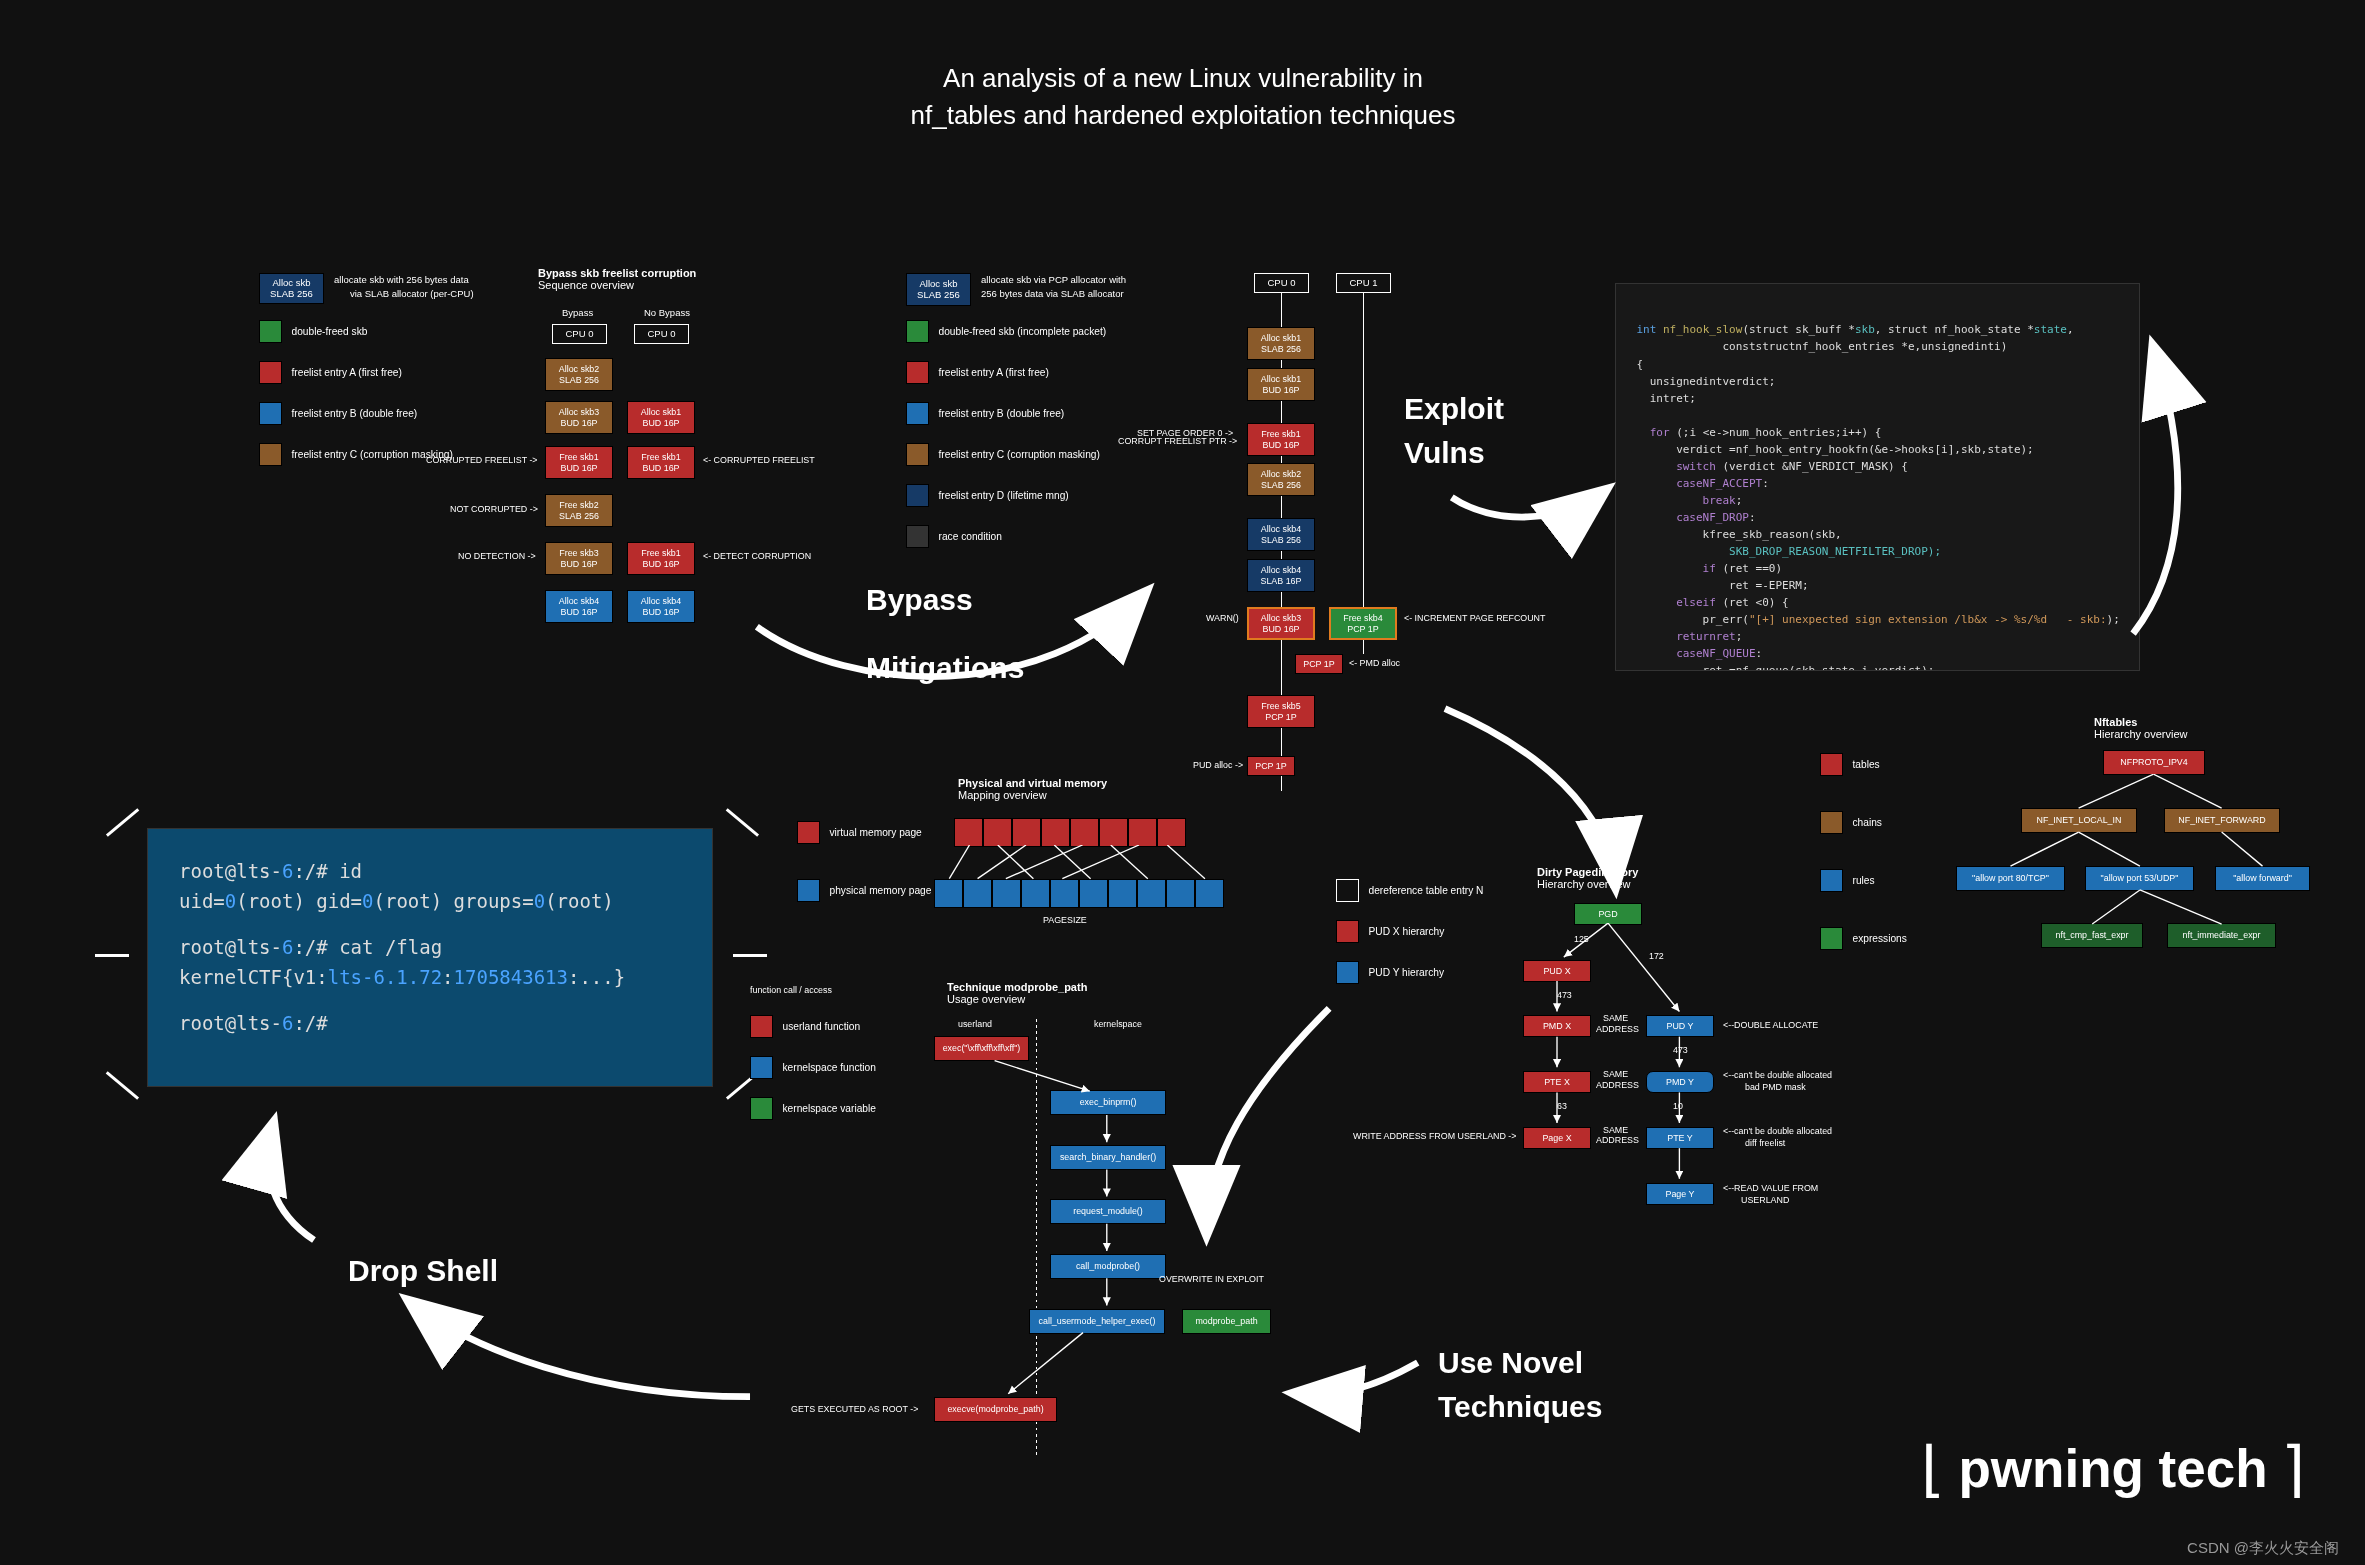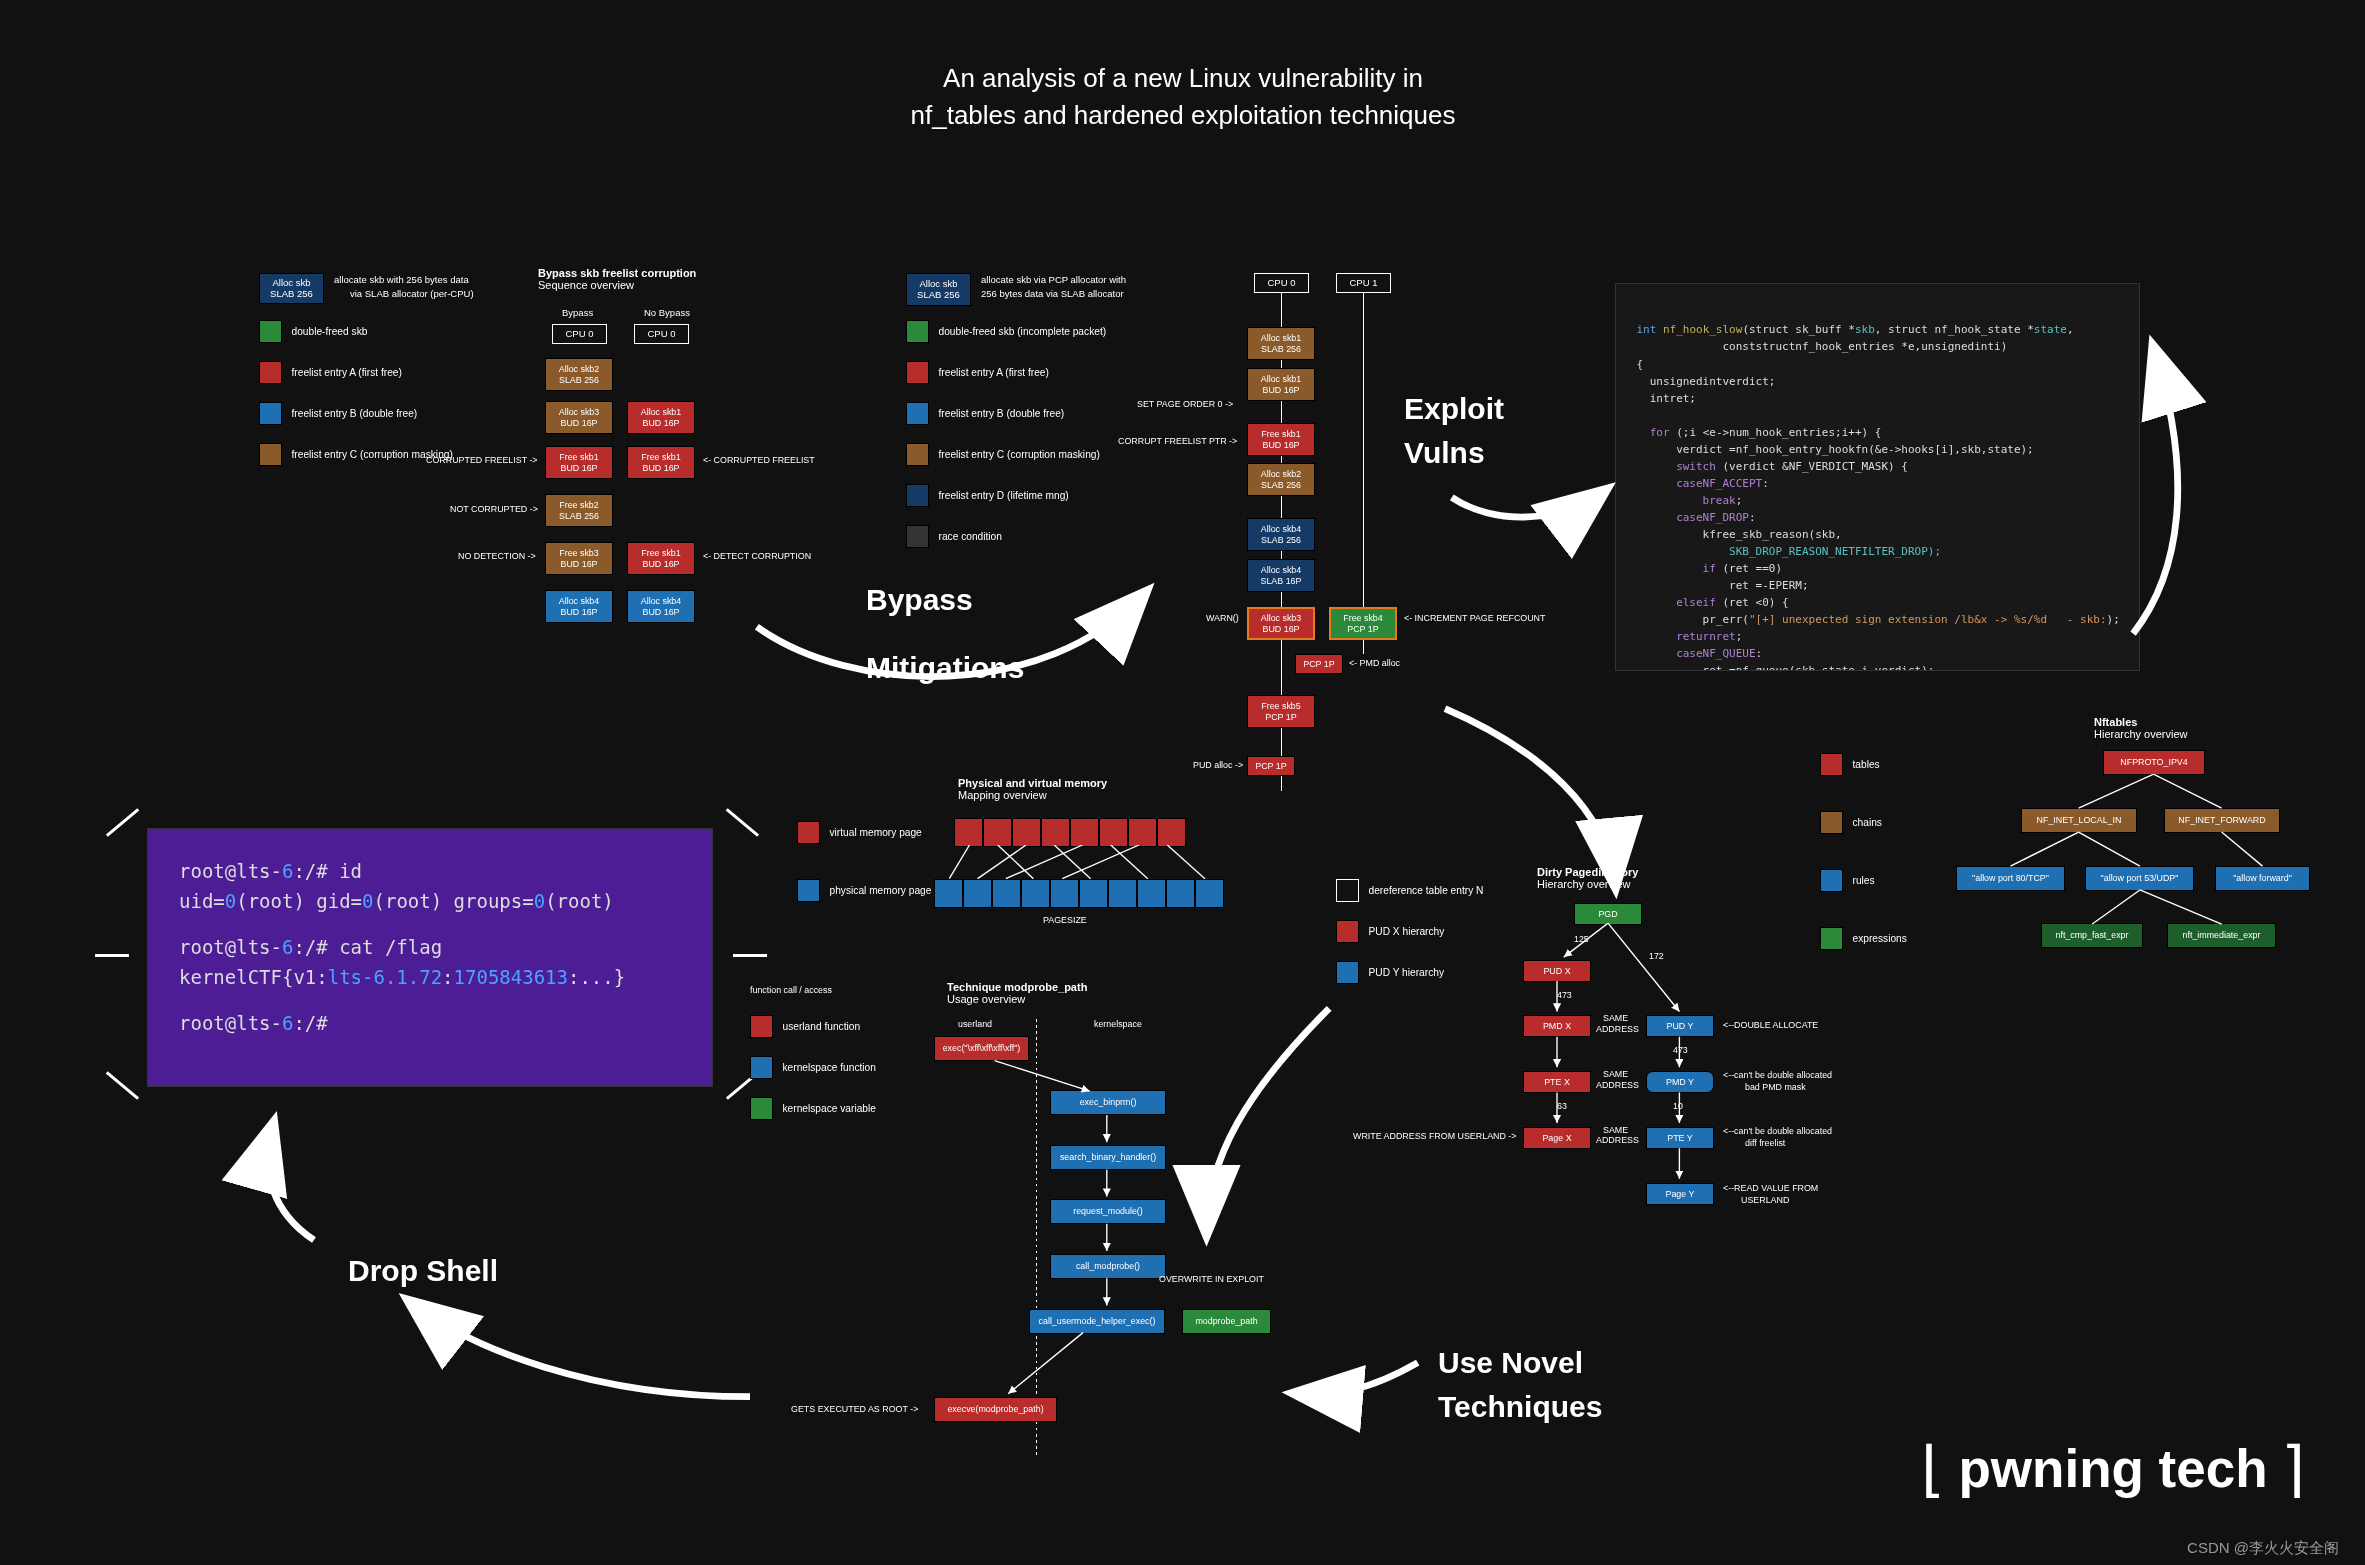--- a/index.html
+++ b/index.html
@@ -32,21 +32,21 @@
 
   .c-red    { background:#b82c2c; }
   .c-blue   { background:#1f6fb3; }
   .c-green  { background:#2a8a3a; }
   .c-brown  { background:#8a5a2a; }
   .c-dkblue { background:#163a66; }
   .c-dgreen  { background:#1e5e2a; }
   .c-orange-border { border:2px solid #e07b1f !important; }
 
   
-  .terminal { position:absolute; left:147px; top:828px; width:566px; height:259px; background:#4c1d95; border:0.7px solid #333; padding:27px 31px; font-family:"Consolas","Menlo",monospace; font-size:19px; line-height:1.6; color:#ddd; }
+  .terminal { position:absolute; left:147px; top:828px; width:566px; height:259px; background:#0c4a6e; border:0.7px solid #333; padding:27px 31px; font-family:"Consolas","Menlo",monospace; font-size:19px; line-height:1.6; color:#ddd; }
   .term-hl { color:#4aa3ff; }
   .spark { position:absolute; width:41px; height:2.7px; background:#fff; }
 
   
   .codepanel { position:absolute; left:1615px; top:283px; width:525px; height:388px; background:#181818; border:0.7px solid #333; padding:20.4px 20.4px; font-family:"Consolas","Menlo",monospace; font-size:11px; line-height:1.55; color:#ddd; white-space:pre; overflow:hidden; }
   .k-blue{color:#5aa0e0;} .k-cyan{color:#5ac0c0;} .k-orange{color:#d0985a;} .k-purple{color:#b080d0;} .k-yellow{color:#c0b060;}
 
   
   .arrow { position:absolute; pointer-events:none; }
 
@@ -246,21 +246,21 @@
     <span>Free skb4</span>
     <span>PCP 1P</span>
   </div>
 <div class="dbox c-red sm" style="left:1247px; top:695px; width:68px; height:33px;">
     <span>Free skb5</span>
     <span>PCP 1P</span>
   </div>
 <div class="dbox c-red sm" style="left:1295px; top:654px; width:48px; height:20.4px;">PCP 1P</div>
 <div class="dbox c-red sm" style="left:1247px; top:756px; width:48px; height:20.4px;">PCP 1P</div>
 
-<div class="dlabel sm" style="left:1137px; top:399px;">SET PAGE ORDER 0 -&gt;</div>
+<div class="dlabel sm" style="left:1137px; top:428px;">SET PAGE ORDER 0 -&gt;</div>
 <div class="dlabel sm" style="left:1118px; top:436px;">CORRUPT FREELIST PTR -&gt;</div>
 <div class="dlabel sm" style="left:1404px; top:613px;">&lt;- INCREMENT PAGE REFCOUNT</div>
 <div class="dlabel sm" style="left:1349px; top:658px;">&lt;- PMD alloc</div>
 <div class="dlabel sm" style="left:1193px; top:760px;">PUD alloc -&gt;</div>
 
 <div class="dtitle" style="left:958px; top:777px; width:204px;"><span>Physical and virtual memory</span><br><span style="font-weight:400">Mapping overview</span></div>
 <div class="legend-row" style="left:797px; top:821px;">
     <span class="sw c-red"></span>
     <span>virtual memory page</span>
   </div>

